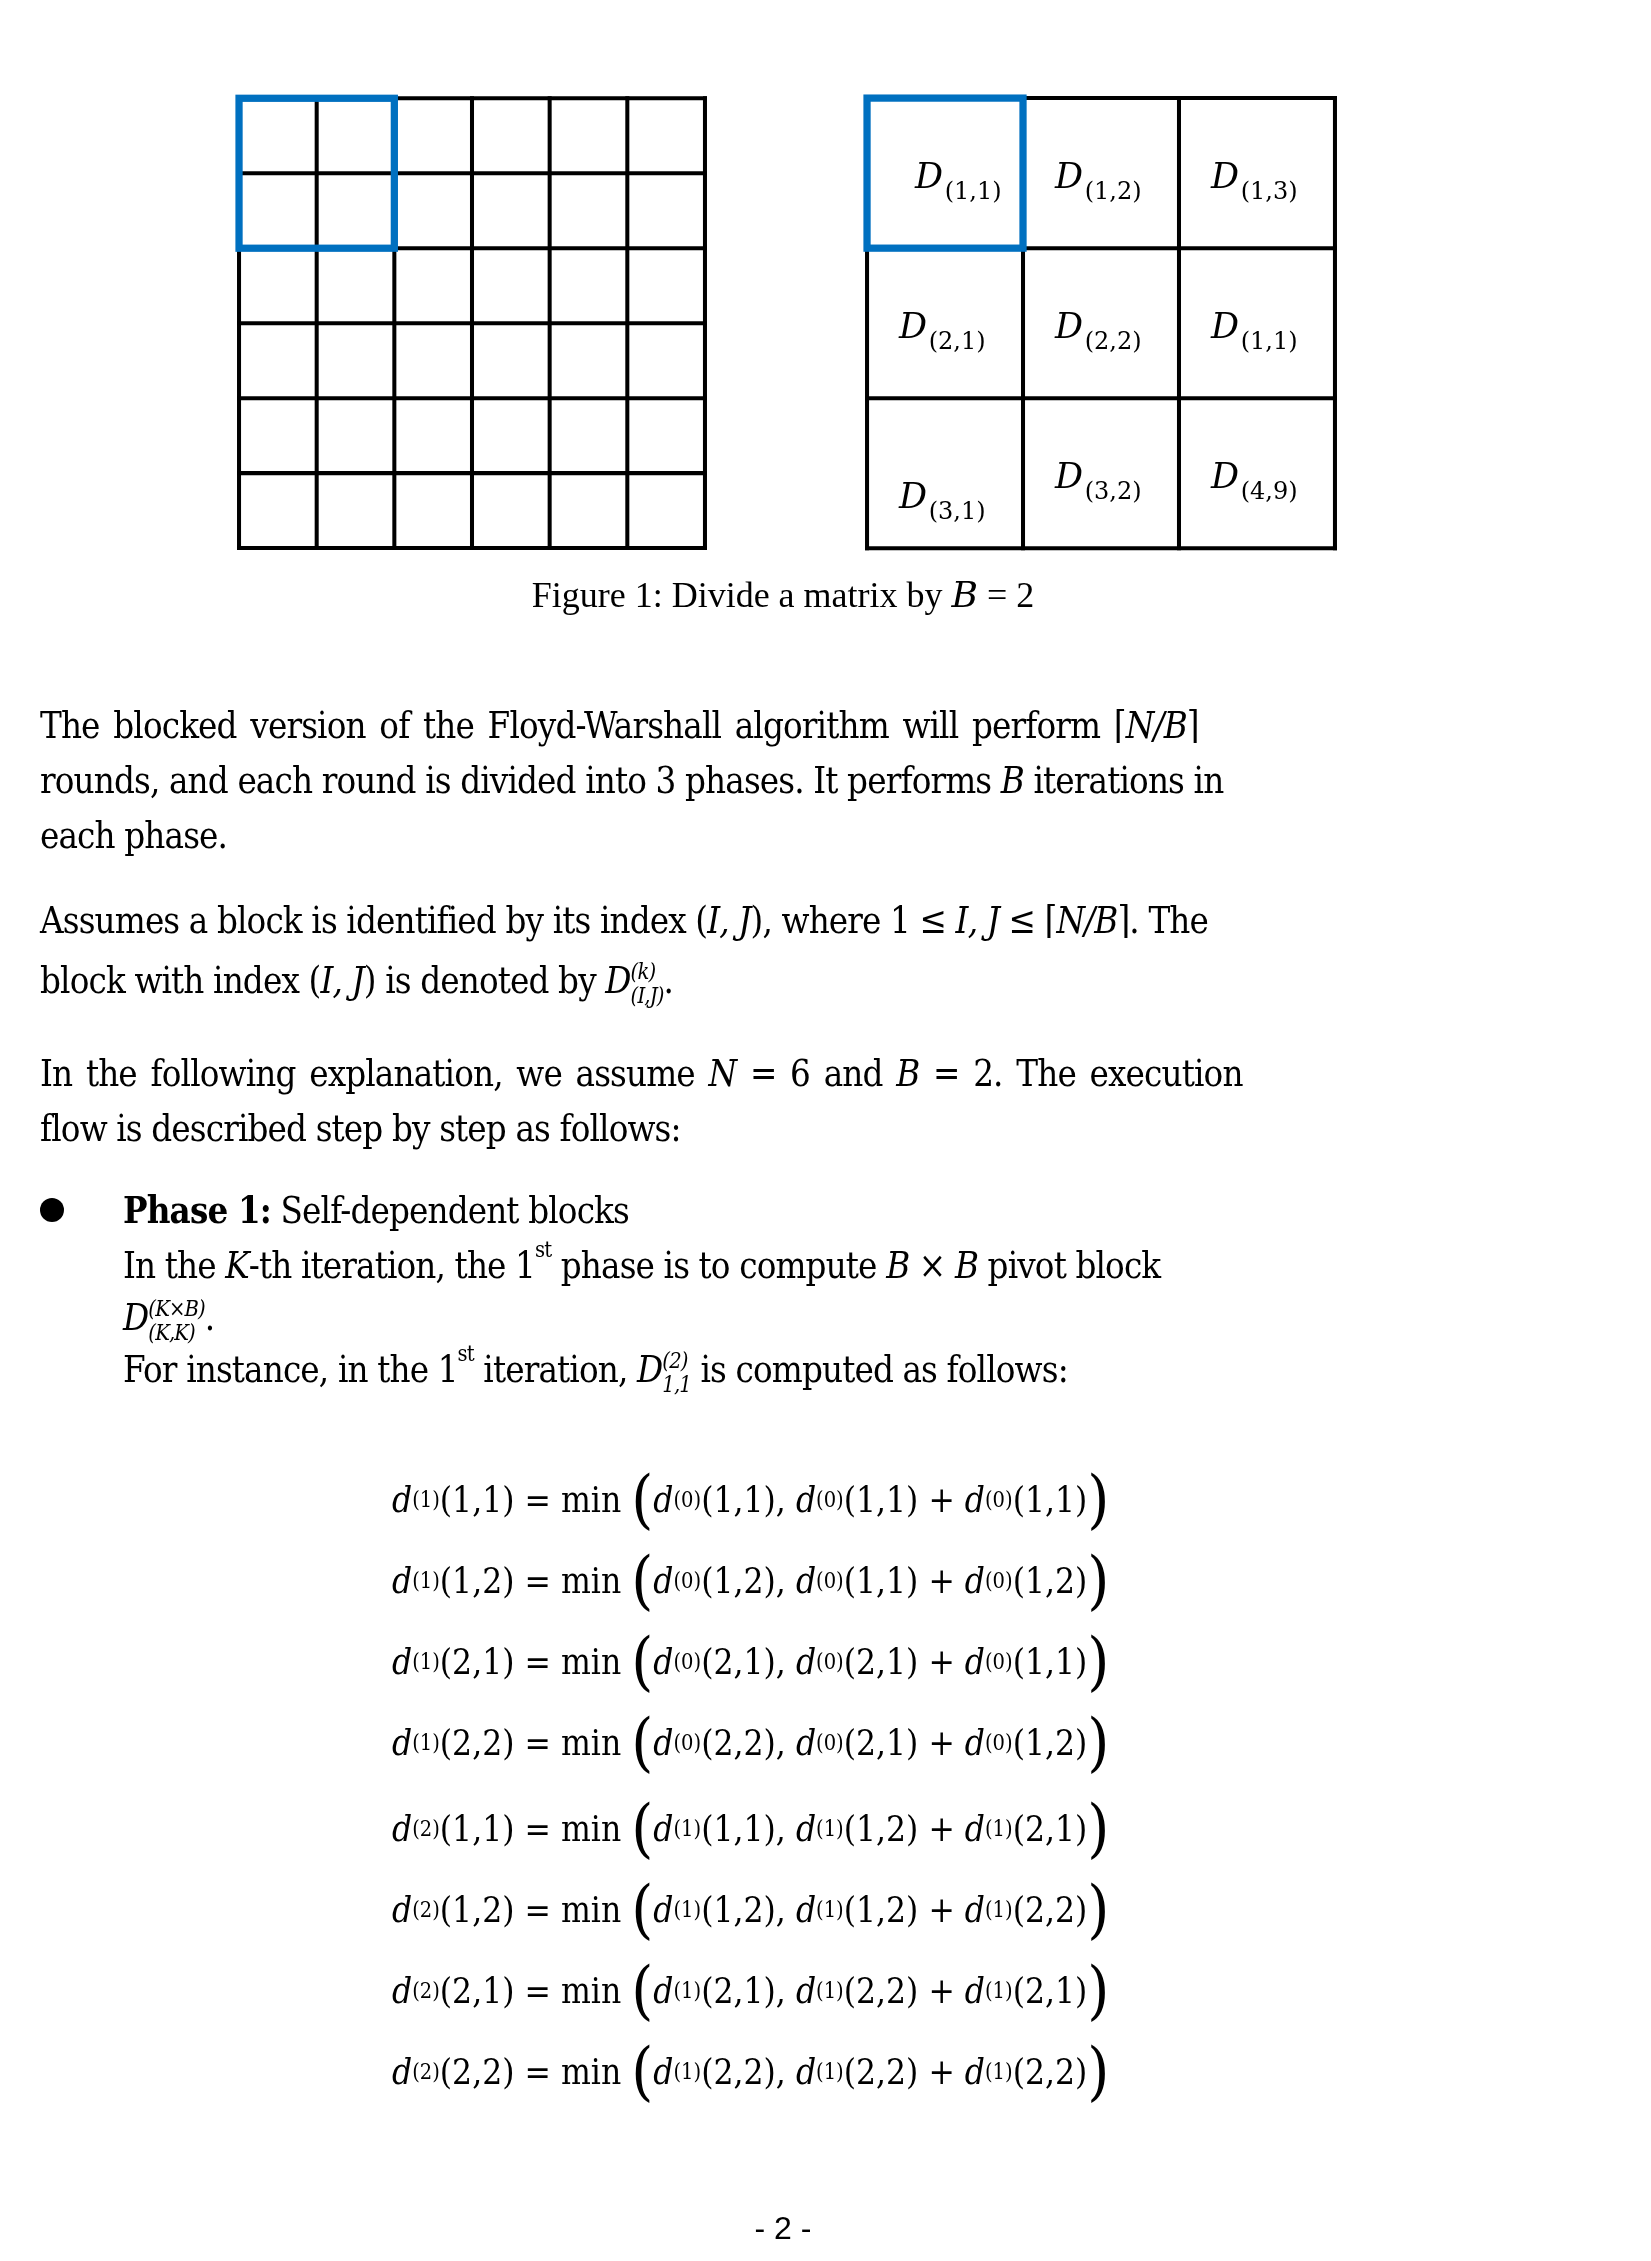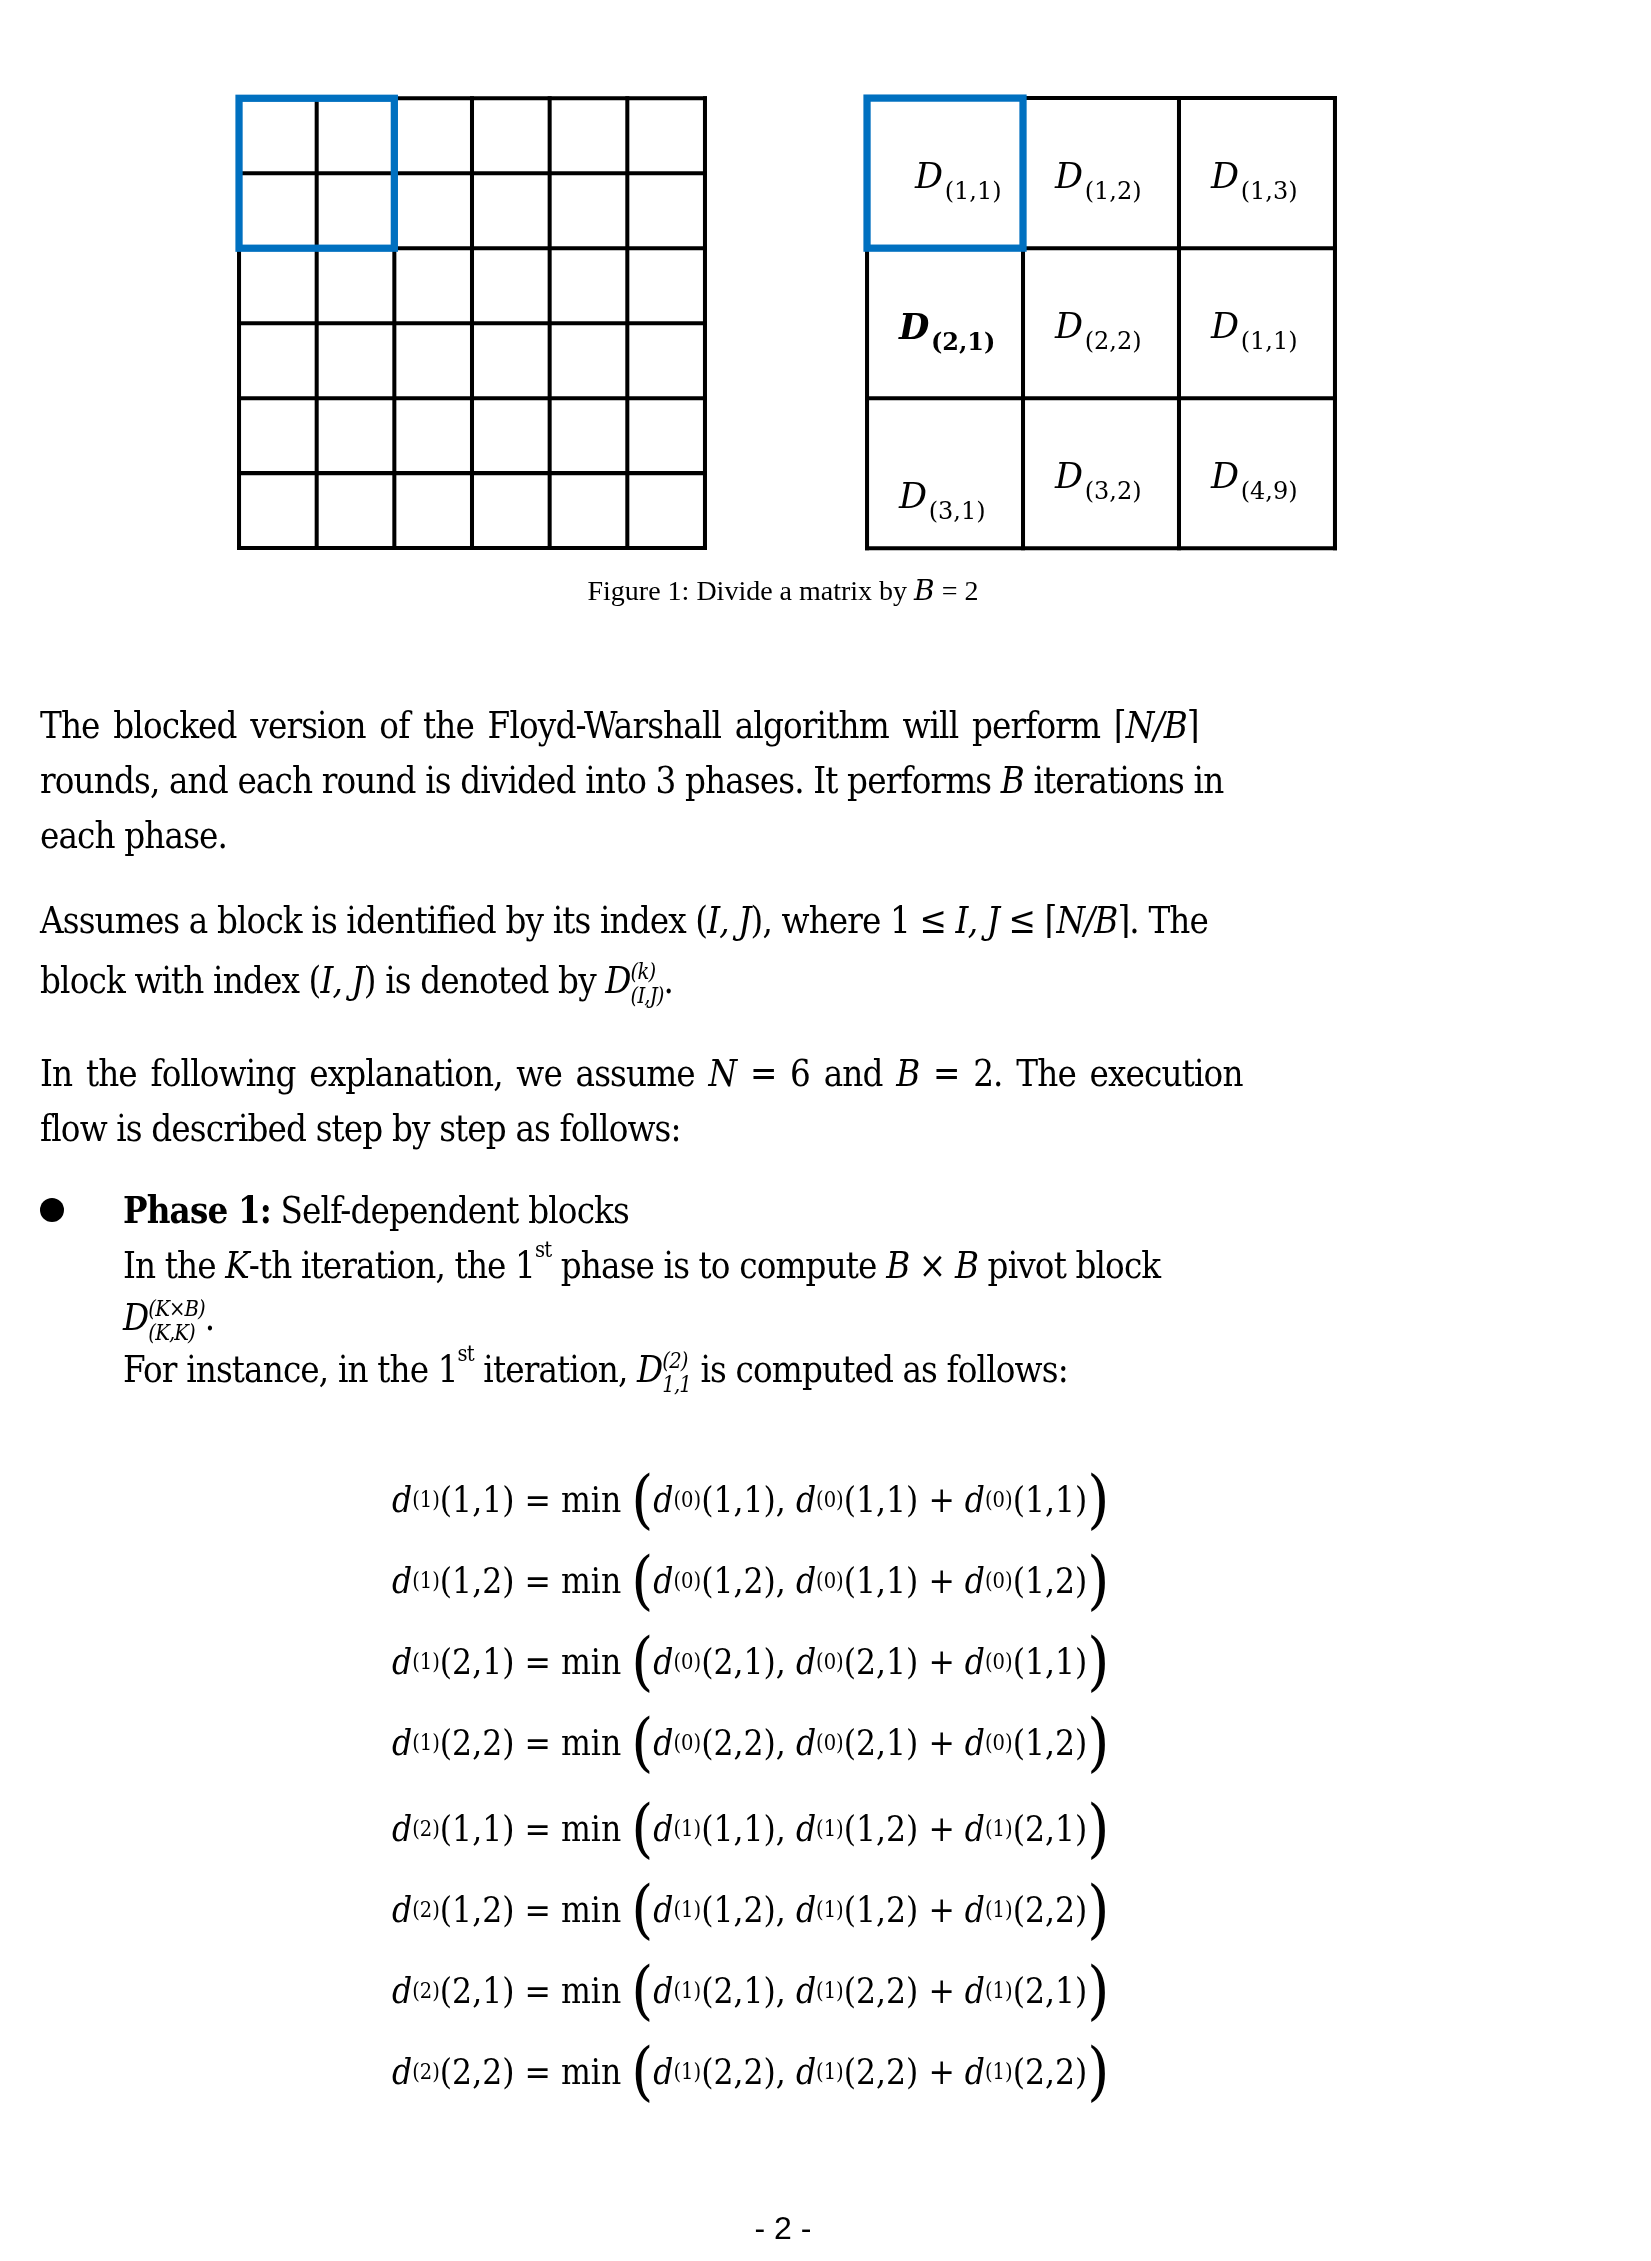--- a/index.html
+++ b/index.html
@@ -16,21 +16,21 @@
   
   #grid-right { left: 863px; top: 94px; width: 476px; height: 460px; }
   .block-label {
     position: absolute; font-family: "DejaVu Serif", serif; font-style: italic;
     font-size: 35px; line-height: 1; white-space: nowrap;
   }
   .block-label .sub { font-style: normal; font-size: 24px; position: relative; top: 11.3px; margin-left: 1.6px; }
 
   .caption {
     left: 0; width: 1566px; top: 574px; text-align: center;
-    font-family: "Liberation Serif", serif; font-size: 28px;
+    font-family: "Liberation Serif", serif; font-size: 36px;
   }
   .caption i { font-family: "DejaVu Serif", serif; }
 
   .para {
     left: 40px; width: 1491px; font-family: "DejaVu Serif", serif;
     font-size: 38px; line-height: 55px; letter-spacing: -1px;
     transform: scaleX(0.86); transform-origin: left top;
   }
   .para .wide { width: 1734px; display: block; text-align: justify; text-align-last: auto; }
   .m { font-style: italic; }
@@ -79,21 +79,21 @@
       <line x1="585" y1="5" x2="585" y2="563" stroke="#000000" stroke-width="5" stroke-linecap="square"></line>
       <line x1="5" y1="5" x2="585" y2="5" stroke="#000000" stroke-width="5" stroke-linecap="square"></line>
       <line x1="5" y1="191" x2="585" y2="191" stroke="#000000" stroke-width="5" stroke-linecap="square"></line>
       <line x1="5" y1="377" x2="585" y2="377" stroke="#000000" stroke-width="5" stroke-linecap="square"></line>
       <line x1="5" y1="563" x2="585" y2="563" stroke="#000000" stroke-width="5" stroke-linecap="square"></line>
       <rect x="5" y="5" width="193.33333333333334" height="186" fill="none" stroke="#0070C0" stroke-width="9"></rect>
     </svg>
 <div class="block-label" style="left: 36px; top: 65px; margin-left: 16px;"><span>D</span><span class="sub">(1,1)</span></div>
     <div class="block-label" style="left: 192px; top: 65px;"><span>D</span><span class="sub">(1,2)</span></div>
     <div class="block-label" style="left: 348px; top: 65px;"><span>D</span><span class="sub">(1,3)</span></div>
-    <div class="block-label" style="left: 36px; top: 215px; font-weight: bold;"><span>D</span><span class="sub">(2,1)</span></div>
+    <div class="block-label" style="left: 36px; top: 215px;"><span>D</span><span class="sub">(2,1)</span></div>
     <div class="block-label" style="left: 192px; top: 215px; text-align: center;"><span>D</span><span class="sub">(2,2)</span></div>
     <div class="block-label" style="left: 348px; top: 215px;"><span>D</span><span class="sub">(1,1)</span></div>
     <div class="block-label" style="left: 36px; top: 365px; margin-top: 20px;"><span>D</span><span class="sub">(3,1)</span></div>
     <div class="block-label" style="left: 192px; top: 365px;"><span>D</span><span class="sub">(3,2)</span></div>
     <div class="block-label" style="left: 348px; top: 365px;"><span>D</span><span class="sub">(4,9)</span></div>
   </div>
 
 <div class="abs caption">
   <span>Figure 1: Divide a matrix by </span><i>B</i><span> = 2</span>
 </div>

